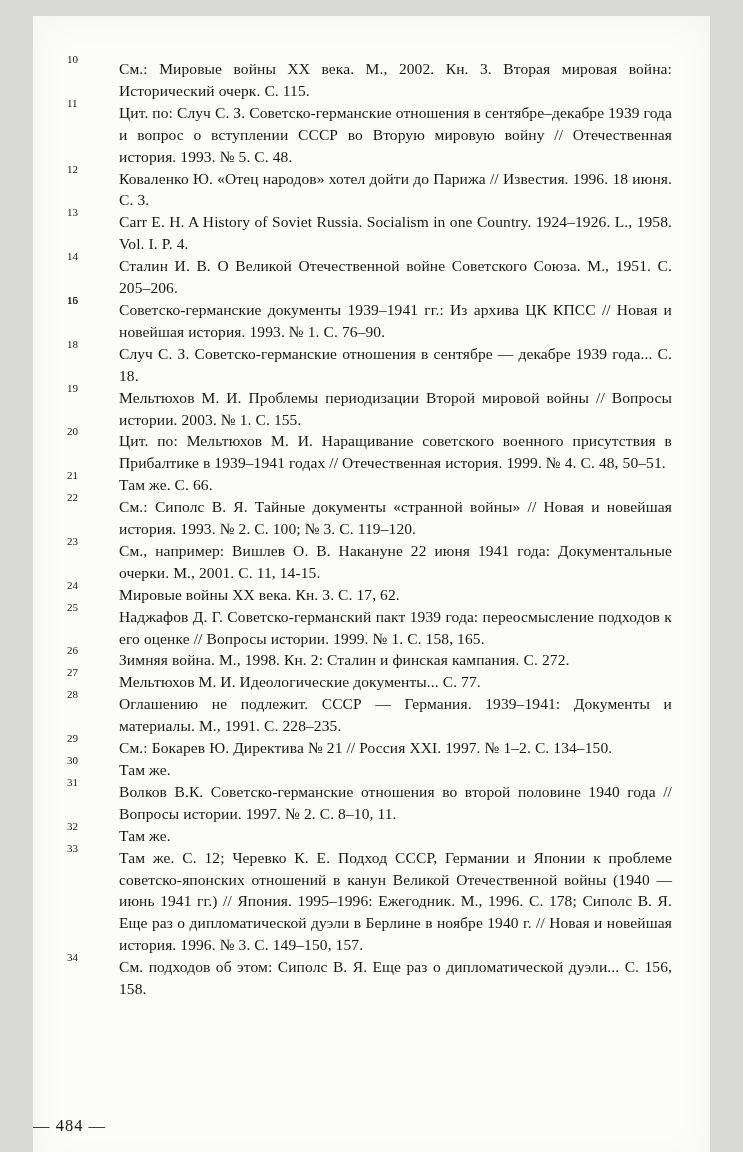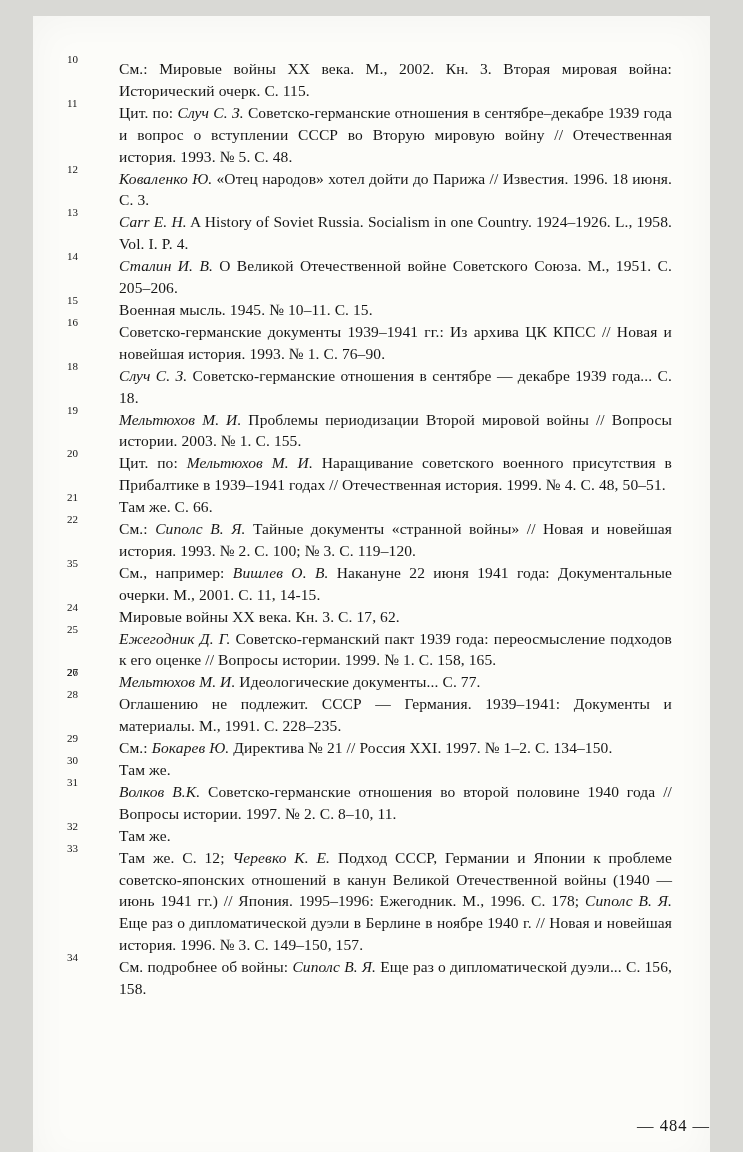--- a/index.html
+++ b/index.html
@@ -36,57 +36,56 @@
   }
   .note .num {
     position: absolute;
     left: -52px;
     top: -4px;
     font-size: 11px;
     line-height: 1;
     letter-spacing: 0;
   }
   .it {
-    font-style: italic;
   }
   .page-number {
     position: absolute;
     left: 0;
     right: 0;
     bottom: 32px;
-    text-align: right;
+    text-align: left;
     font-size: 16.5px;
     letter-spacing: 1px;
     color: #161616;
   }
 </style>
 </head>
 <body>
 
 <div class="page">
   <div class="notes" id="notes">
       <p class="note"><span class="num">10</span><span>См.: Мировые войны XX века. М., 2002. Кн. 3. Вторая мировая война: Исторический очерк. С. 115.</span></p>
       <p class="note"><span class="num">11</span><span>Цит. по: </span><span class="it">Случ С. З.</span><span> Советско-германские отношения в сентябре–декабре 1939 года и вопрос о вступлении СССР во Вторую мировую войну // Отечественная история. 1993. № 5. С. 48.</span></p>
       <p class="note"><span class="num">12</span><span class="it">Коваленко Ю.</span><span> «Отец народов» хотел дойти до Парижа // Известия. 1996. 18 июня. С. 3.</span></p>
       <p class="note"><span class="num">13</span><span class="it">Carr E. H.</span><span> A History of Soviet Russia. Socialism in one Country. 1924–1926. L., 1958. Vol. I. P. 4.</span></p>
       <p class="note"><span class="num">14</span><span class="it">Сталин И. В.</span><span> О Великой Отечественной войне Советского Союза. М., 1951. С. 205–206.</span></p>
-      <p class="note"><span class="num">15</span><span>Военная мысль. 1945. № 10–11. С. 15.</span></p>
+      <p class="note"><span class="num">15</span></p>
       <p class="note"><span class="num">16</span><span>Советско-германские документы 1939–1941 гг.: Из архива ЦК КПСС // Новая и новейшая история. 1993. № 1. С. 76–90.</span></p>
       <p class="note"><span class="num">18</span><span class="it">Случ С. З.</span><span> Советско-германские отношения в сентябре — декабре 1939 года... С. 18.</span></p>
       <p class="note"><span class="num">19</span><span class="it">Мельтюхов М. И.</span><span> Проблемы периодизации Второй мировой войны // Вопросы истории. 2003. № 1. С. 155.</span></p>
       <p class="note"><span class="num">20</span><span>Цит. по: </span><span class="it">Мельтюхов М. И.</span><span> Наращивание советского военного присутствия в Прибалтике в 1939–1941 годах // Отечественная история. 1999. № 4. С. 48, 50–51.</span></p>
       <p class="note"><span class="num">21</span><span>Там же. С. 66.</span></p>
       <p class="note"><span class="num">22</span><span>См.: </span><span class="it">Сиполс В. Я.</span><span> Тайные документы «странной войны» // Новая и новейшая история. 1993. № 2. С. 100; № 3. С. 119–120.</span></p>
-      <p class="note"><span class="num">35</span><span>См., например: </span><span class="it">Вишлев О. В.</span><span> Накануне 22 июня 1941 года: Документальные очерки. М., 2001. С. 11, 14-15.</span></p>
+      <p class="note"><span class="num">23</span><span>См., например: </span><span class="it">Вишлев О. В.</span><span> Накануне 22 июня 1941 года: Документальные очерки. М., 2001. С. 11, 14-15.</span></p>
       <p class="note"><span class="num">24</span><span>Мировые войны XX века. Кн. 3. С. 17, 62.</span></p>
-      <p class="note"><span class="num">25</span><span class="it">Ежегодник Д. Г.</span><span> Советско-германский пакт 1939 года: переосмысление подходов к его оценке // Вопросы истории. 1999. № 1. С. 158, 165.</span></p>
-      <p class="note"><span class="num">26</span></p>
+      <p class="note"><span class="num">25</span><span class="it">Наджафов Д. Г.</span><span> Советско-германский пакт 1939 года: переосмысление подходов к его оценке // Вопросы истории. 1999. № 1. С. 158, 165.</span></p>
+      <p class="note"><span class="num">26</span><span>Зимняя война. М., 1998. Кн. 2: Сталин и финская кампания. С. 272.</span></p>
       <p class="note"><span class="num">27</span><span class="it">Мельтюхов М. И.</span><span> Идеологические документы... С. 77.</span></p>
       <p class="note"><span class="num">28</span><span>Оглашению не подлежит. СССР — Германия. 1939–1941: Документы и материалы. М., 1991. С. 228–235.</span></p>
       <p class="note"><span class="num">29</span><span>См.: </span><span class="it">Бокарев Ю.</span><span> Директива № 21 // Россия XXI. 1997. № 1–2. С. 134–150.</span></p>
       <p class="note"><span class="num">30</span><span>Там же.</span></p>
       <p class="note"><span class="num">31</span><span class="it">Волков В.К.</span><span> Советско-германские отношения во второй половине 1940 года // Вопросы истории. 1997. № 2. С. 8–10, 11.</span></p>
       <p class="note"><span class="num">32</span><span>Там же.</span></p>
       <p class="note"><span class="num">33</span><span>Там же. С. 12; </span><span class="it">Черевко К. Е.</span><span> Подход СССР, Германии и Японии к проблеме советско-японских отношений в канун Великой Отечественной войны (1940 — июнь 1941 гг.) // Япония. 1995–1996: Ежегодник. М., 1996. С. 178; </span><span class="it">Сиполс В. Я.</span><span> Еще раз о дипломатической дуэли в Берлине в ноябре 1940 г. // Новая и новейшая история. 1996. № 3. С. 149–150, 157.</span></p>
-      <p class="note"><span class="num">34</span><span>См. подробнее об войны: </span><span class="it">Сиполс В. Я.</span><span> Еще раз о дипломатической дуэли... С. 156, 158.</span></p>
+      <p class="note"><span class="num">34</span><span>См. подходов об этом: </span><span class="it">Сиполс В. Я.</span><span> Еще раз о дипломатической дуэли... С. 156, 158.</span></p>
     </div>
   <div class="page-number">— 484 —</div>
 </div>
 
 </body></html>

